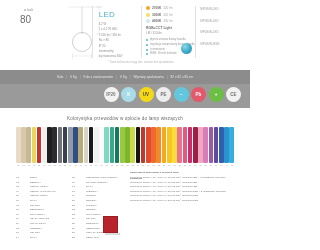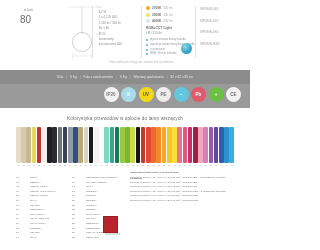--- a/index.html
+++ b/index.html
@@ -98,20 +98,21 @@
         <line x1="34" y1="30" x2="40" y2="30" stroke="#c6c6c6" stroke-width=".35"></line>
         <line x1="10.5" y1="52" x2="29.5" y2="52" stroke="#d0d0d0" stroke-width=".35"></line>
         <line x1="10.5" y1="49" x2="10.5" y2="55" stroke="#d0d0d0" stroke-width=".35"></line>
         <line x1="29.5" y1="49" x2="29.5" y2="55" stroke="#d0d0d0" stroke-width=".35"></line>
       </svg>
     </div>
 
     <div class="divider-v"></div>
 
     <div class="led-col">
+      <div class="led-title">LED</div>
       <div class="led-spec">4,2 W</div>
       <div class="led-spec">1 x 4,2 W LED</div>
       <div class="led-spec">1 320 lm / 320 lm</div>
       <div class="led-spec">Ra &gt; 80</div>
       <div class="led-spec">IP 20</div>
       <div class="led-spec">ściemnialny</div>
       <div class="led-spec">kąt świecenia 360°</div>
     </div>
 
     <div class="divider-v"></div>

